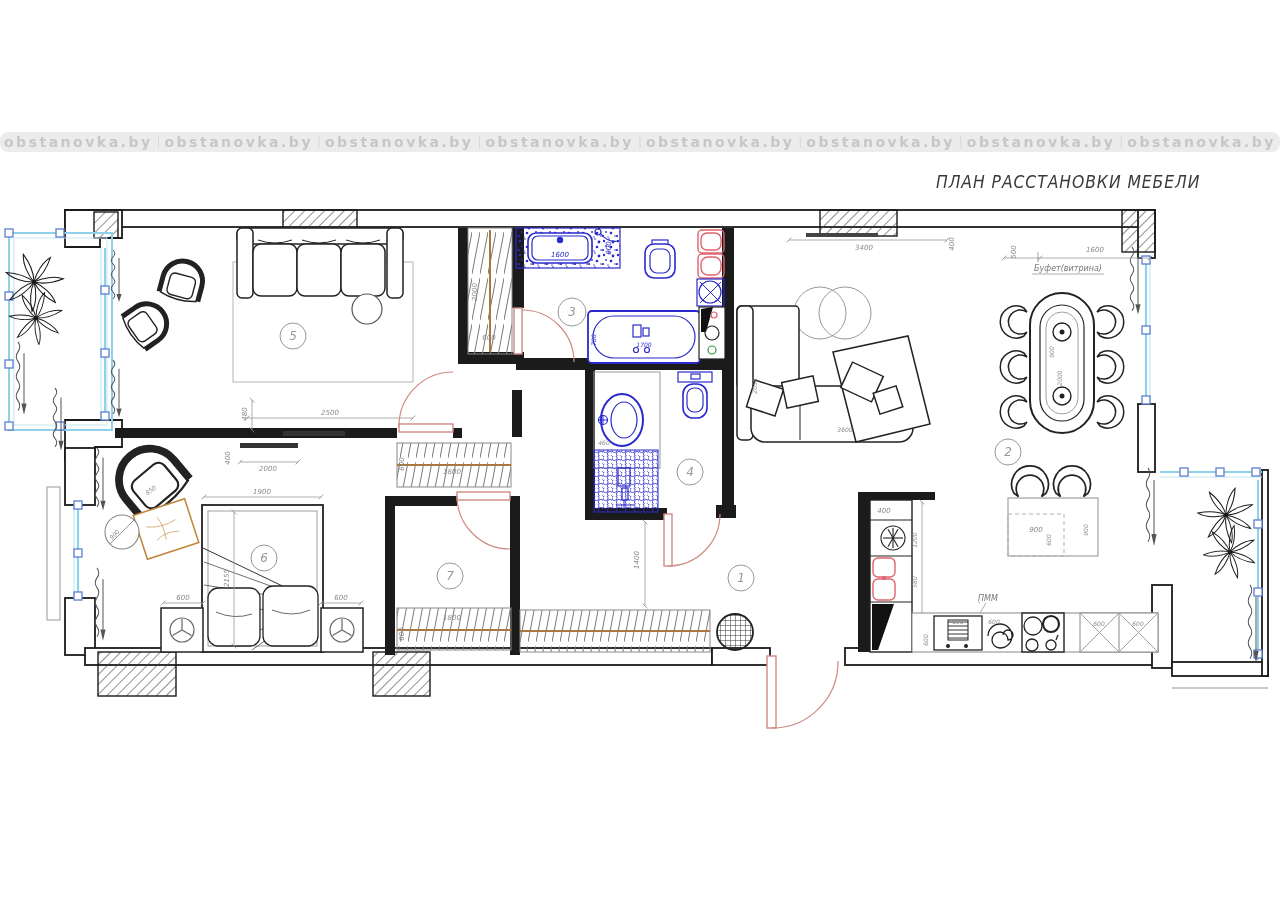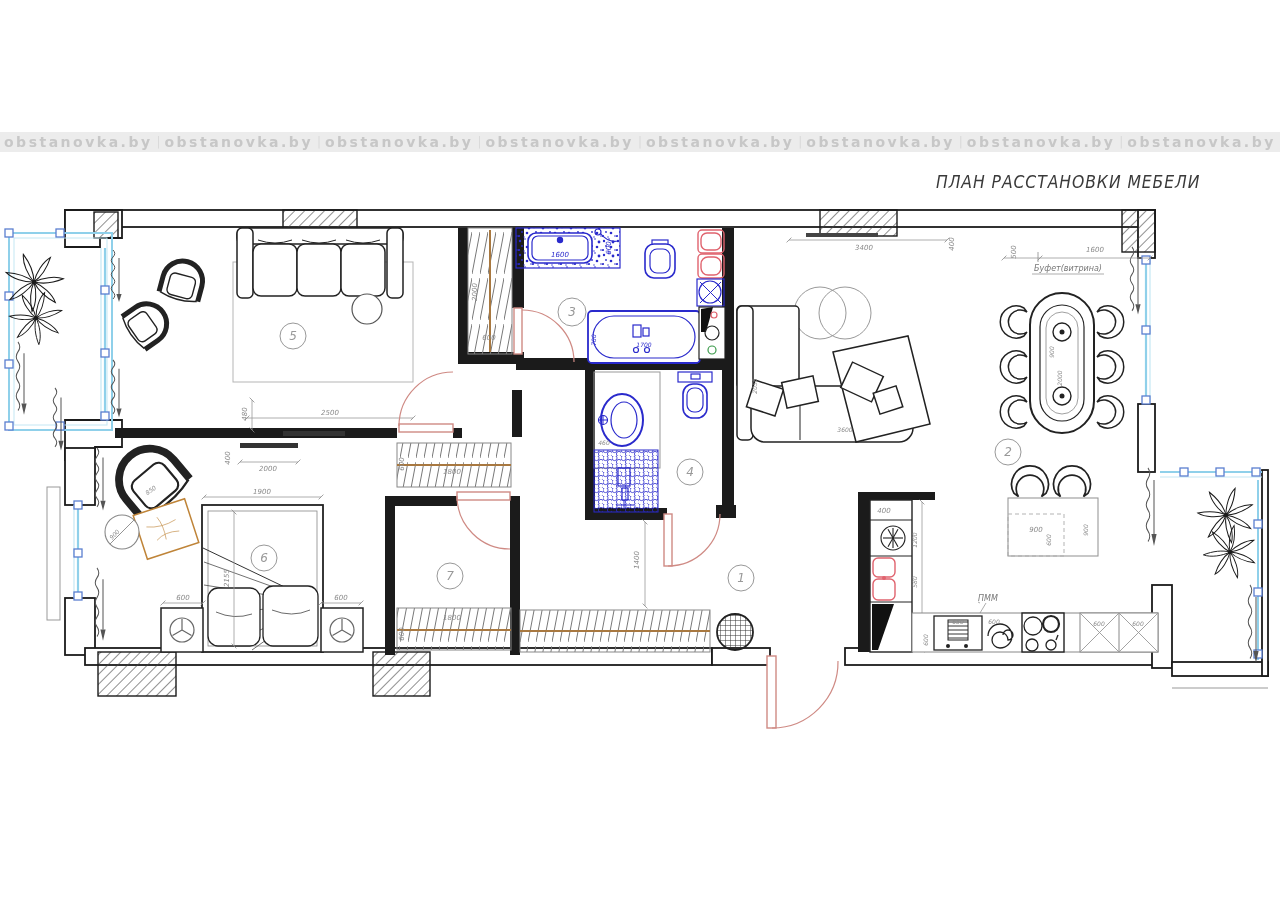--- a/index.html
+++ b/index.html
@@ -1,20 +1,20 @@
 <!DOCTYPE html>
 <html><head>
 <meta charset="utf-8">
 <style>
   html,body{margin:0;padding:0;background:#fff;}
   .stage{position:relative;width:1280px;height:905px;background:#fff;overflow:hidden;
          font-family:"DejaVu Sans",sans-serif;}
   .wm-strip{position:absolute;left:0;top:132px;width:1280px;height:20px;background:#ececec;
             display:flex;align-items:center;justify-content:space-between;white-space:nowrap;
-            overflow:hidden;padding:4px 4px;box-sizing:border-box;}
+            overflow:hidden;padding:4px 4px;box-sizing:border-box;border-radius:8px;}
   .wm{color:#c7c7c7;font-size:14px;letter-spacing:2.5px;font-weight:bold;}
   .wm-sep{color:#d9d9d9;font-size:12px;}
   .plan-title{position:absolute;left:936px;top:172px;width:260px;color:#3a3a3a;
               font-size:17px;font-style:italic;letter-spacing:1px;transform:scaleX(.92);
               transform-origin:left center;white-space:nowrap;}
   svg{position:absolute;left:0;top:0;}
   svg text{font-family:"DejaVu Sans",sans-serif;font-style:italic;}
   .dim{fill:#8a8a8a;font-size:7px;text-anchor:middle;}
   .dimS{font-size:6px;}
   .dimB{fill:#2a2acc;}

